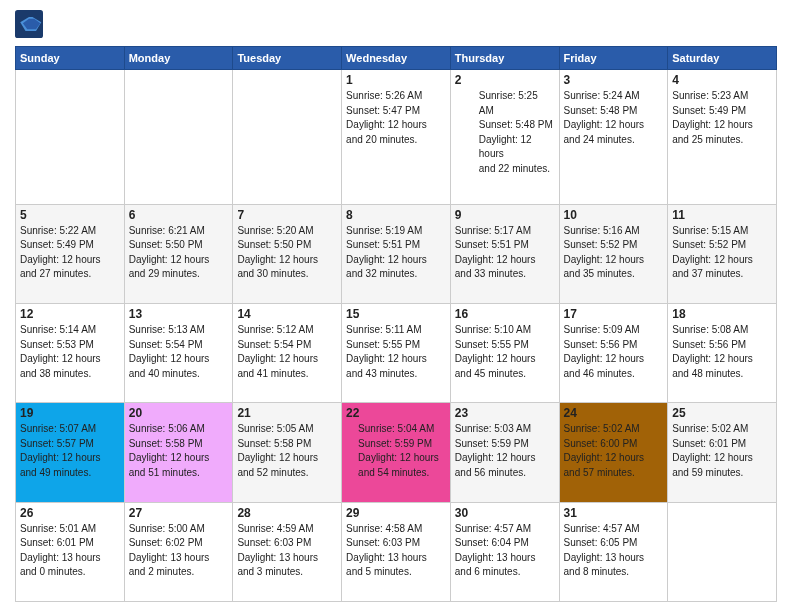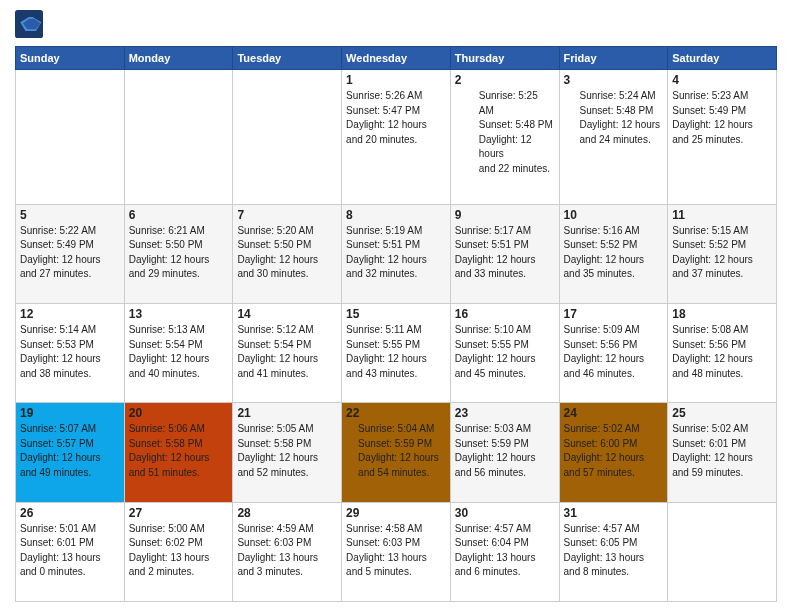--- a/index.html
+++ b/index.html
@@ -145,21 +145,21 @@
           </td>
           <td>
             <span class="day-number">2</span>
             <div class="day-info" style="white-space: pre-line; margin-left: 24px;">Sunrise: 5:25 AM
 Sunset: 5:48 PM
 Daylight: 12 hours
 and 22 minutes.</div>
           </td>
           <td>
             <span class="day-number">3</span>
-            <div class="day-info" style="white-space: pre-line; margin-left: 16px;">Sunrise: 5:24 AM
+            <div class="day-info" style="white-space: pre-line;">Sunrise: 5:24 AM
 Sunset: 5:48 PM
 Daylight: 12 hours
 and 24 minutes.</div>
           </td>
           <td>
             <span class="day-number">4</span>
             <div class="day-info" style="white-space: pre-line;">Sunrise: 5:23 AM
 Sunset: 5:49 PM
 Daylight: 12 hours
 and 25 minutes.</div>
@@ -268,35 +268,35 @@
           </td>
         </tr>
         <tr>
           <td style="background: #0ea5e9;">
             <span class="day-number">19</span>
             <div class="day-info" style="white-space: pre-line;">Sunrise: 5:07 AM
 Sunset: 5:57 PM
 Daylight: 12 hours
 and 49 minutes.</div>
           </td>
-          <td style="background: #c2410c;">
+          <td style="background: #f0abfc;">
             <span class="day-number">20</span>
             <div class="day-info" style="white-space: pre-line;">Sunrise: 5:06 AM
 Sunset: 5:58 PM
 Daylight: 12 hours
 and 51 minutes.</div>
           </td>
           <td style="background: rgb(245, 245, 245);">
             <span class="day-number">21</span>
             <div class="day-info" style="white-space: pre-line;">Sunrise: 5:05 AM
 Sunset: 5:58 PM
 Daylight: 12 hours
 and 52 minutes.</div>
           </td>
-          <td style="background: #a16207;">
+          <td style="background: #ec4899;">
             <span class="day-number">22</span>
             <div class="day-info" style="white-space: pre-line; margin-left: 12px;">Sunrise: 5:04 AM
 Sunset: 5:59 PM
 Daylight: 12 hours
 and 54 minutes.</div>
           </td>
           <td style="background: rgb(245, 245, 245);">
             <span class="day-number">23</span>
             <div class="day-info" style="white-space: pre-line;">Sunrise: 5:03 AM
 Sunset: 5:59 PM

